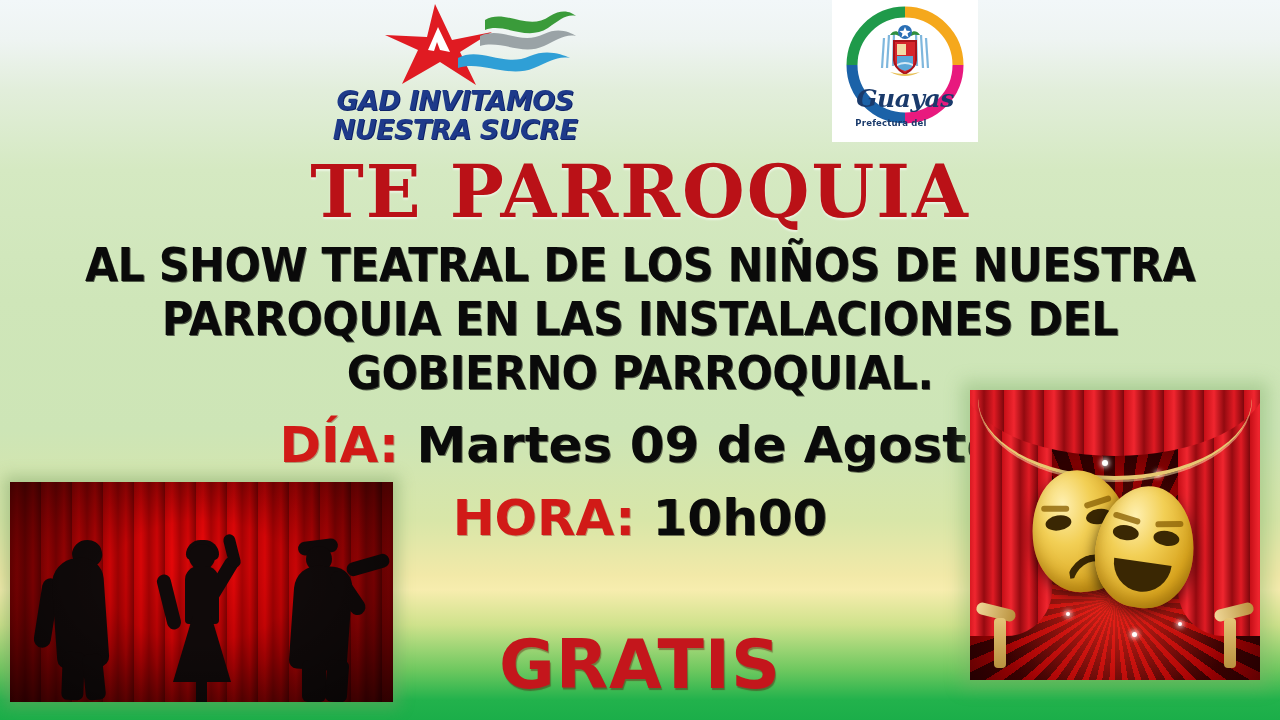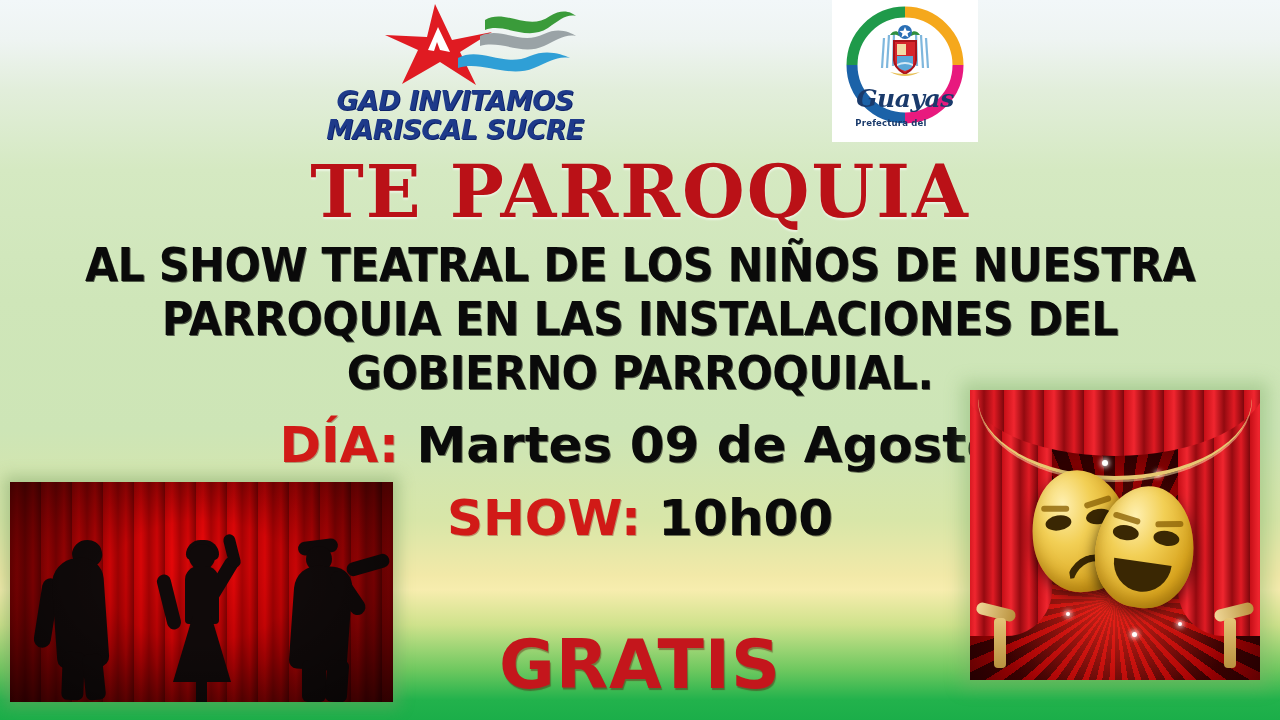--- a/index.html
+++ b/index.html
@@ -372,21 +372,21 @@
       <svg viewBox="0 0 200 85" width="200" height="85" aria-hidden="true">
         <path d="M55 2 L72 38 L112 30 L80 50 L96 83 L60 60 L22 82 L38 48 L5 33 L47 35 Z" fill="#e01b22"></path>
         <path d="M48 48 L58 25 L70 50 L60 48 L57 40 L54 49 Z" fill="#ffffff"></path>
         <path d="M105 18 C125 6, 148 30, 170 14 C182 6, 192 10, 196 14 C186 12, 180 18, 168 26 C146 40, 124 20, 105 28 Z" fill="#3a9b3a"></path>
         <path d="M100 34 C122 24, 140 44, 164 32 C178 25, 190 30, 196 34 C184 32, 178 38, 164 44 C142 54, 122 38, 100 44 Z" fill="#9aa3a6"></path>
         <path d="M78 56 C100 44, 124 66, 150 54 C166 47, 182 52, 190 56 C176 54, 170 60, 154 66 C128 77, 102 58, 78 66 Z" fill="#2f9fd6"></path>
       </svg>
     </div>
     <div class="gad-title">
       <span>GAD INVITAMOS</span><br>
-      <span>MARISCAL SUCRE</span>
+      <span>NUESTRA SUCRE</span>
     </div>
   </div>
 
   <div class="guayas-logo">
     <div class="guayas-ring">
       <svg viewBox="0 0 118 118" width="118" height="118" aria-hidden="true">
         <g fill="none" stroke-width="11">
           <path d="M59 6 A53 53 0 0 0 6 59" stroke="#1f9a4a"></path>
           <path d="M59 6 A53 53 0 0 1 112 59" stroke="#f5a81c"></path>
           <path d="M112 59 A53 53 0 0 1 59 112" stroke="#e8197e"></path>
@@ -427,21 +427,21 @@
     <span class="line">PARROQUIA EN LAS INSTALACIONES DEL</span>
     <span class="line">GOBIERNO PARROQUIAL.</span>
   </div>
 
   <div class="detail detail-dia">
     <span class="label-red">DÍA:</span>
     <span class="value-black">Martes 09 de Agosto</span>
   </div>
 
   <div class="detail detail-hora">
-    <span class="label-red">SHOW:</span>
+    <span class="label-red">HORA:</span>
     <span class="value-black">10h00</span>
   </div>
 
   <div class="gratis">GRATIS</div>
 
   <div class="photo-actors">
     <div class="curtain-bg"></div>
     <div class="sil sil-m-head"></div>
     <div class="sil sil-m-arm"></div>
     <div class="sil sil-m-body"></div>

